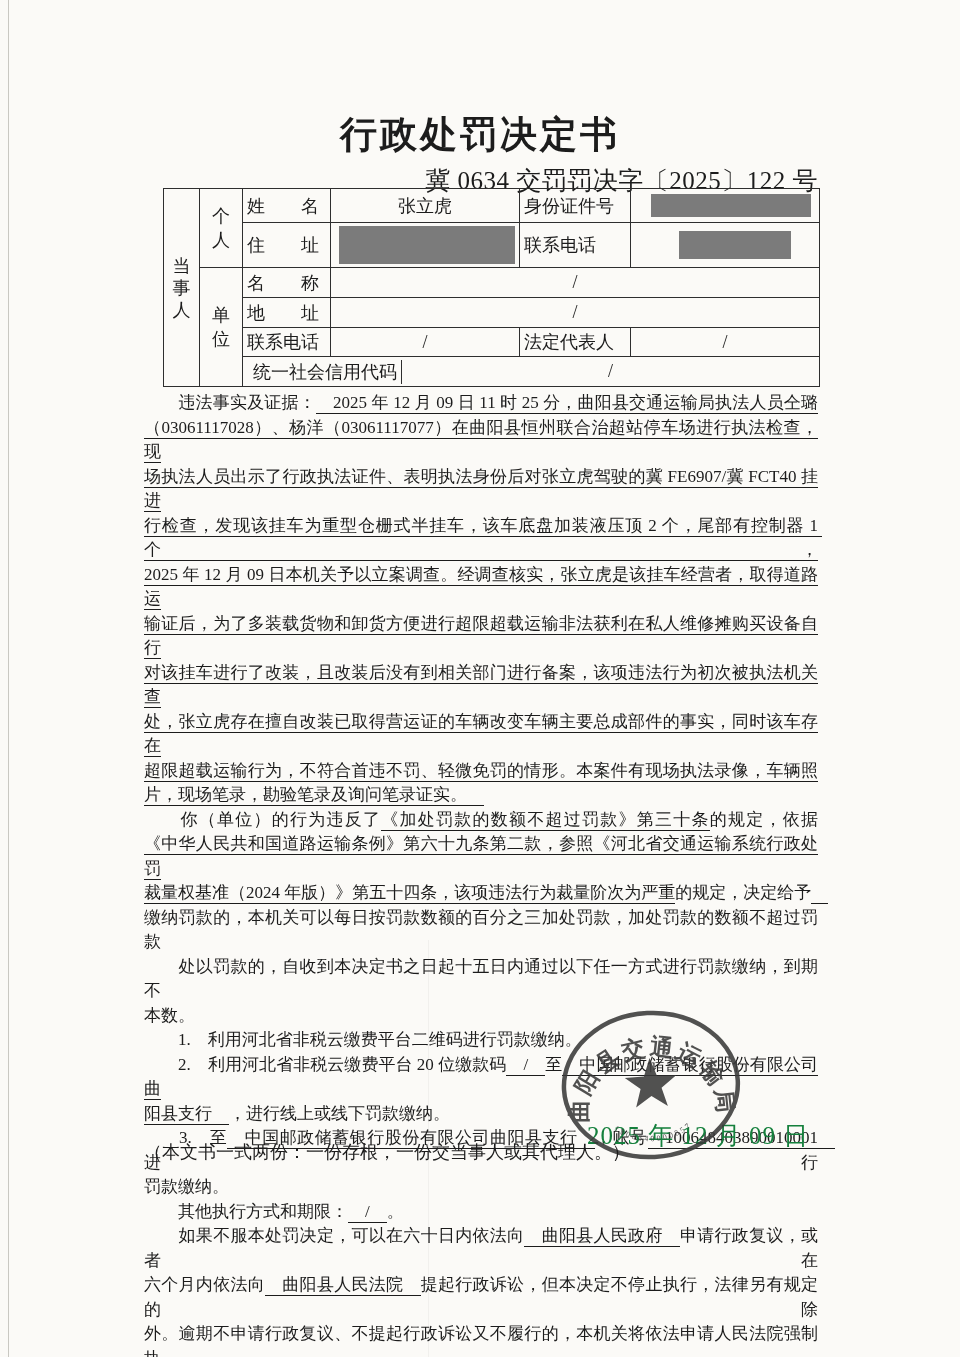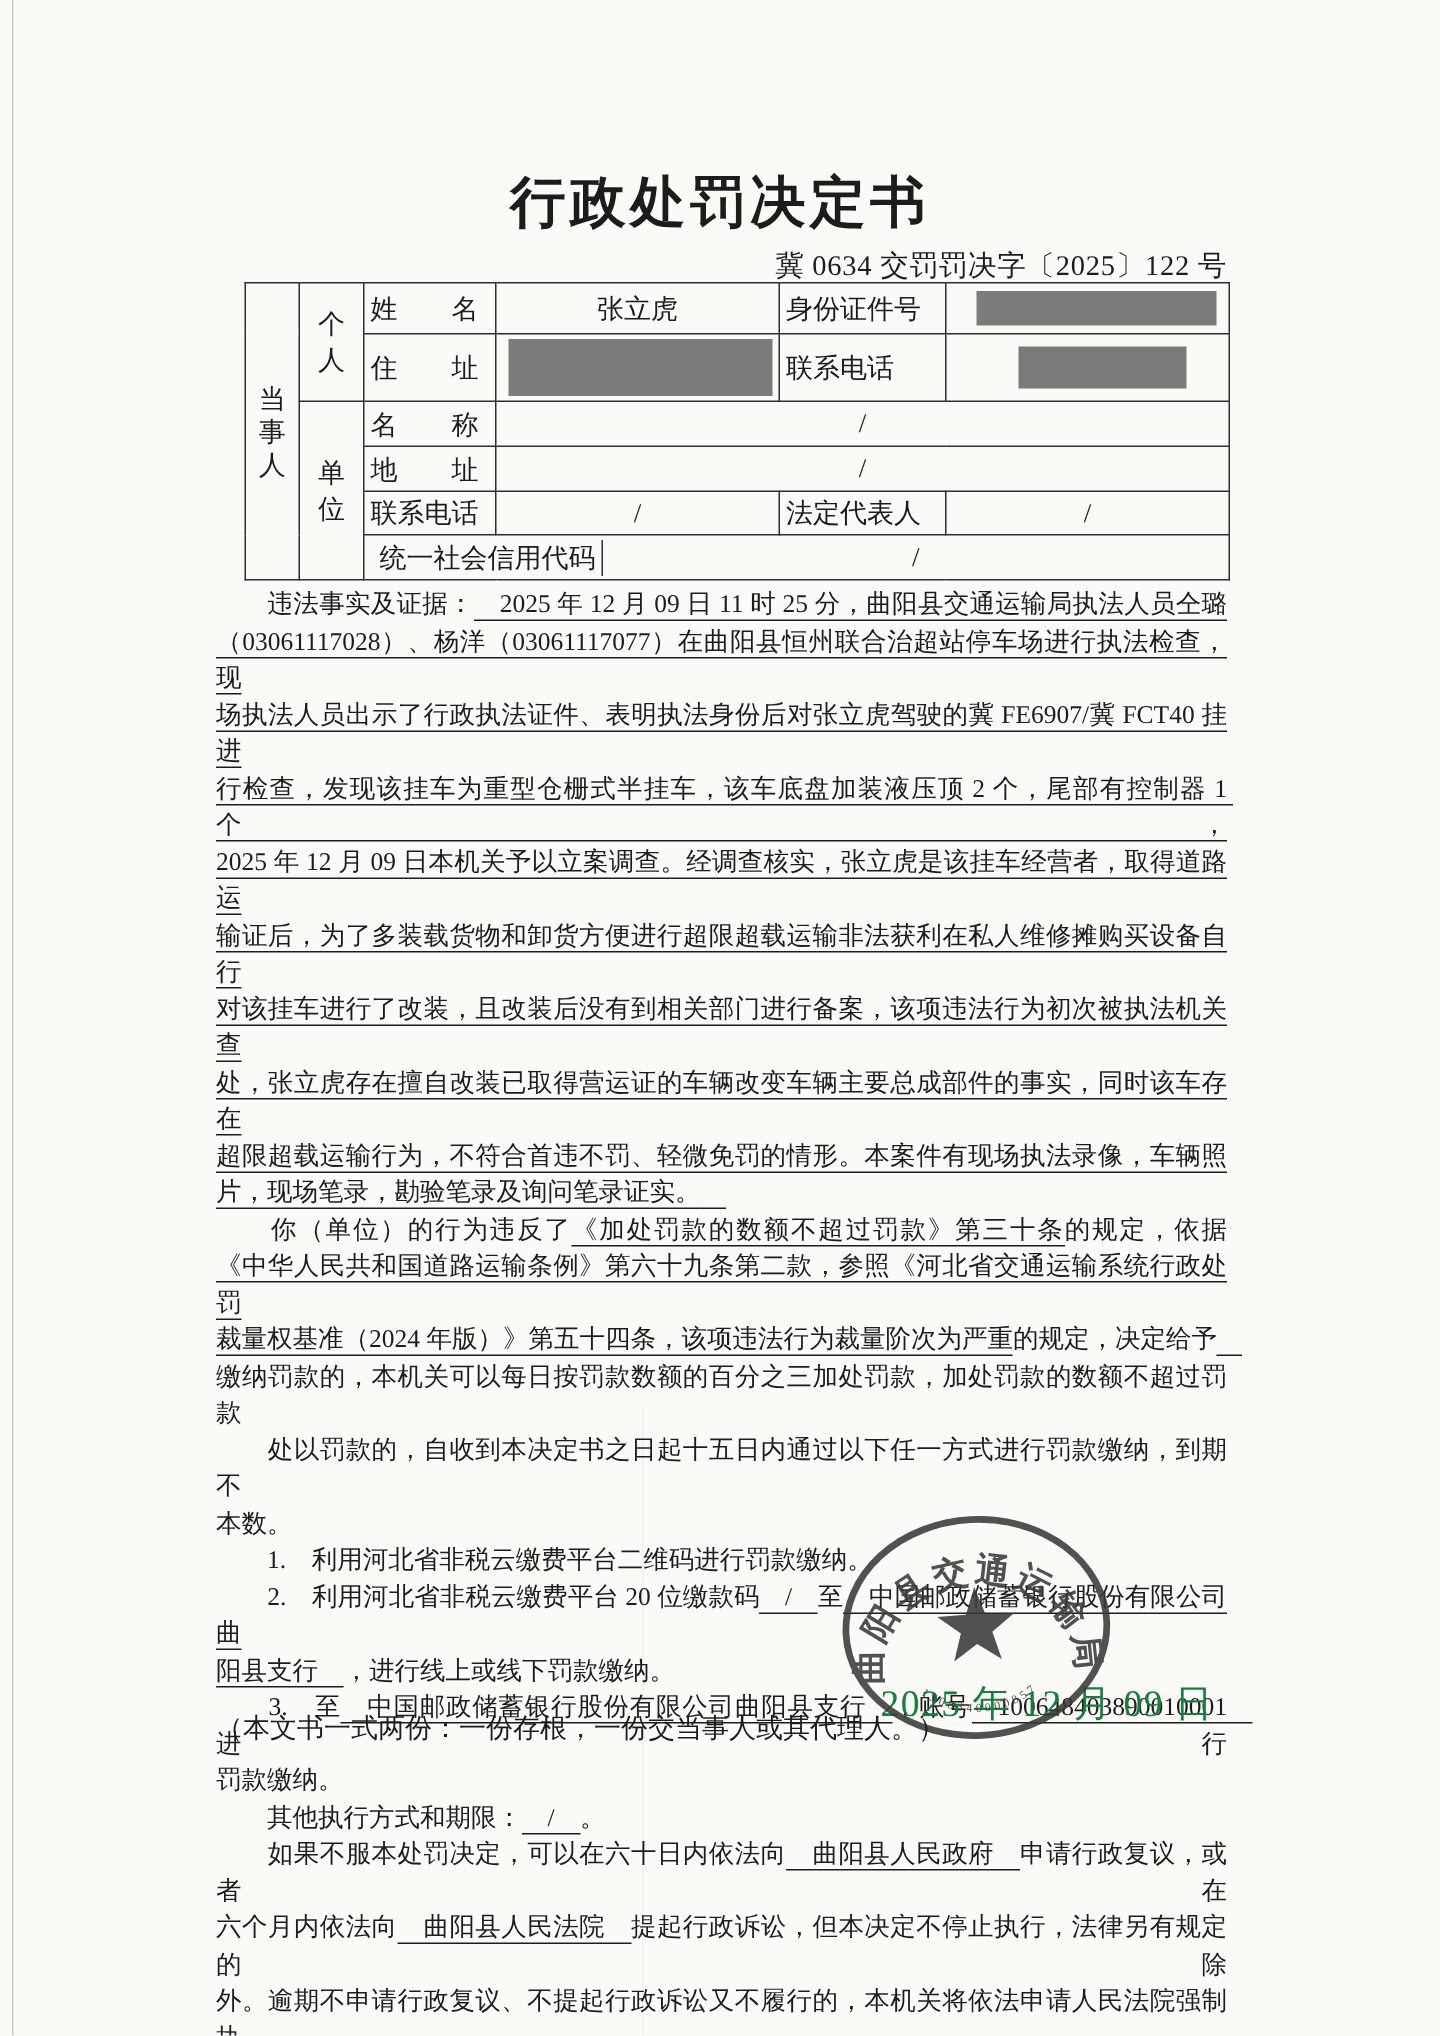--- a/index.html
+++ b/index.html
@@ -10,21 +10,21 @@
     overflow:hidden;
   }
   .edge-line{position:absolute;left:8px;top:0;width:1px;height:1357px;background:rgba(110,105,95,.35);}
   .scan-line{position:absolute;left:428px;top:940px;width:1px;height:417px;background:rgba(60,60,50,.05);}
   .title{
     position:absolute;top:110px;left:0;width:100%;
     text-align:center;font-size:37px;font-weight:bold;letter-spacing:3px;
   }
   .doc-no{
     position:absolute;top:164px;left:0;width:818px;
-    text-align:right;font-size:19px;letter-spacing:.5px;
+    text-align:right;font-size:25px;letter-spacing:.5px;
   }
   table.party{
     position:absolute;left:163px;top:188px;
     border-collapse:collapse;table-layout:fixed;
     font-size:18px;
   }
   table.party td{
     border:1.5px solid #2e2e2e;
     padding:1px 4px;vertical-align:middle;
     overflow:hidden;

